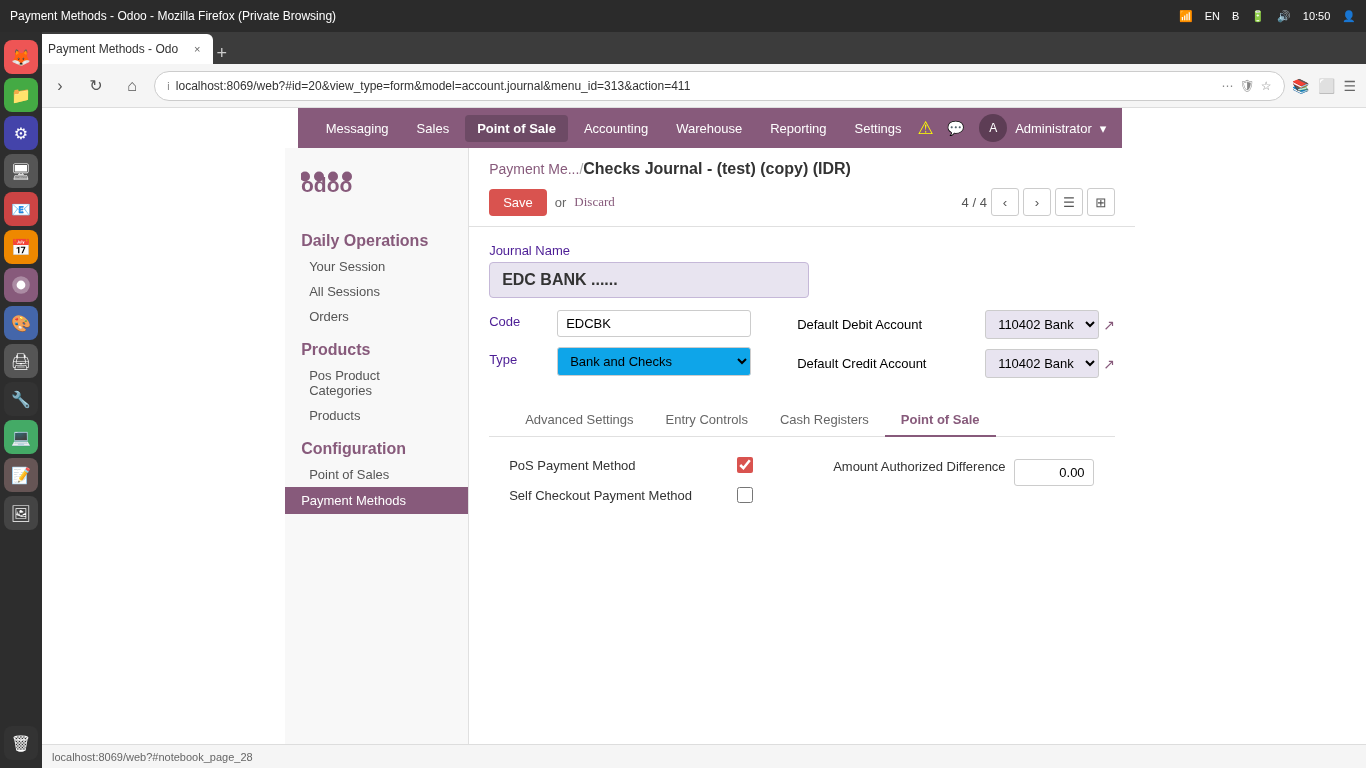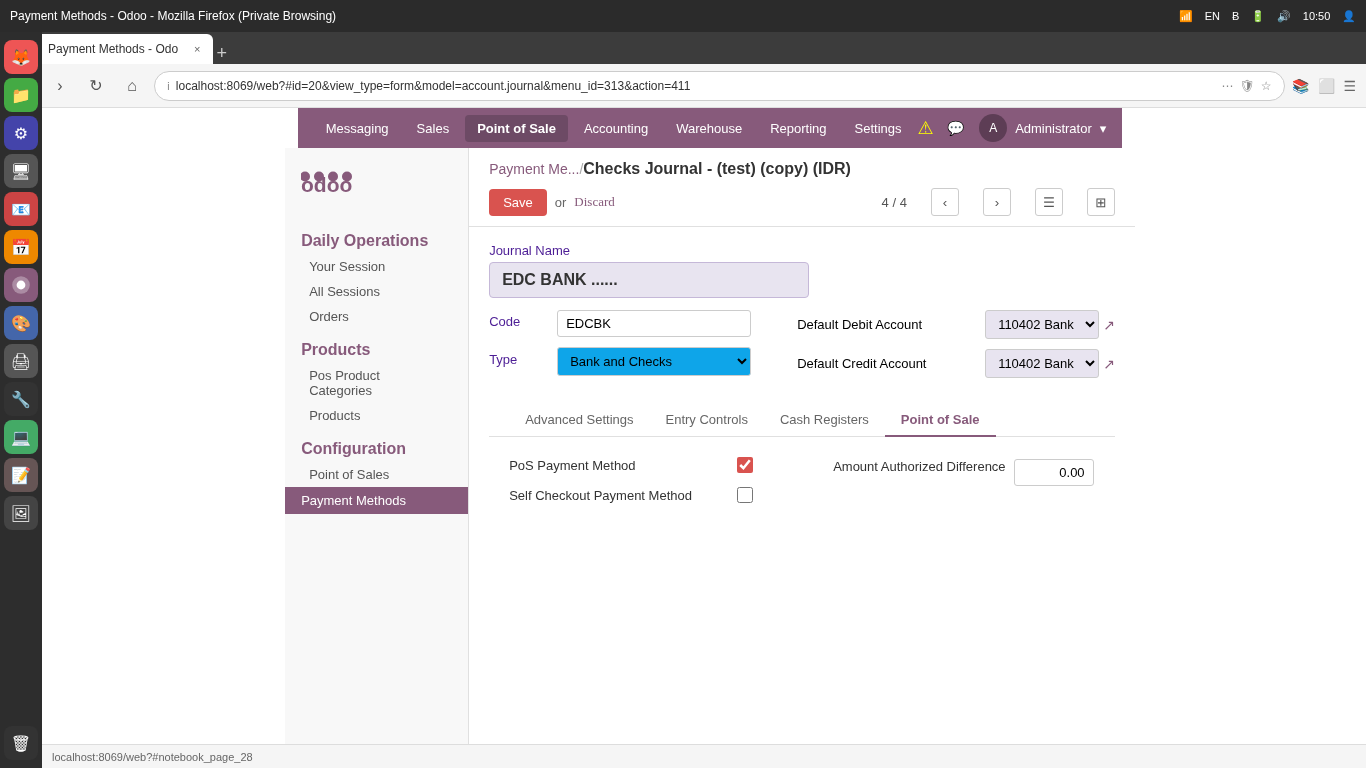--- a/index.html
+++ b/index.html
@@ -216,21 +216,21 @@
       cursor: pointer;
       font-size: 13px;
       text-decoration: none;
       font-family: Liberation Serif, serif;
     }
     .or-text { color: #666; }
     .pager {
       margin-left: auto;
       display: flex;
       align-items: center;
-      gap: 24px;
+      gap: 4px;
       color: #555;
       font-size: 13px;
     }
     .pager-btn {
       width: 28px; height: 28px;
       border: 1px solid #ccc;
       background: #fff;
       border-radius: 3px;
       cursor: pointer;
       display: flex; align-items: center; justify-content: center;

